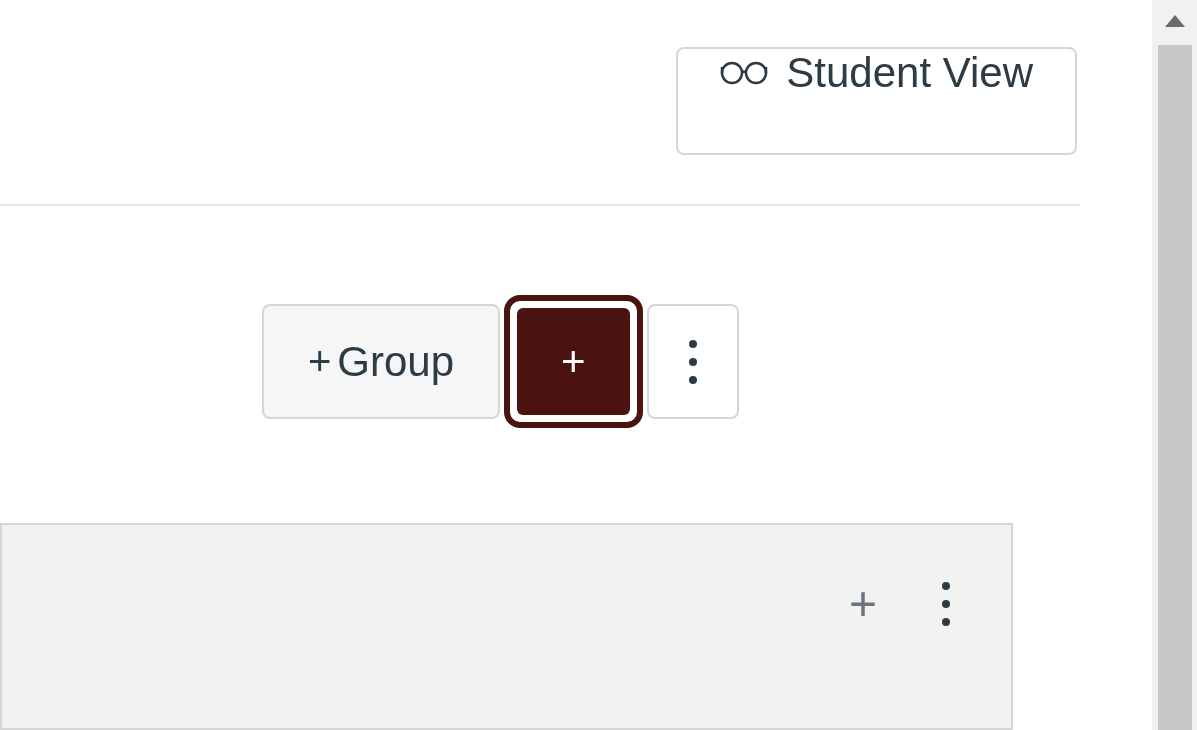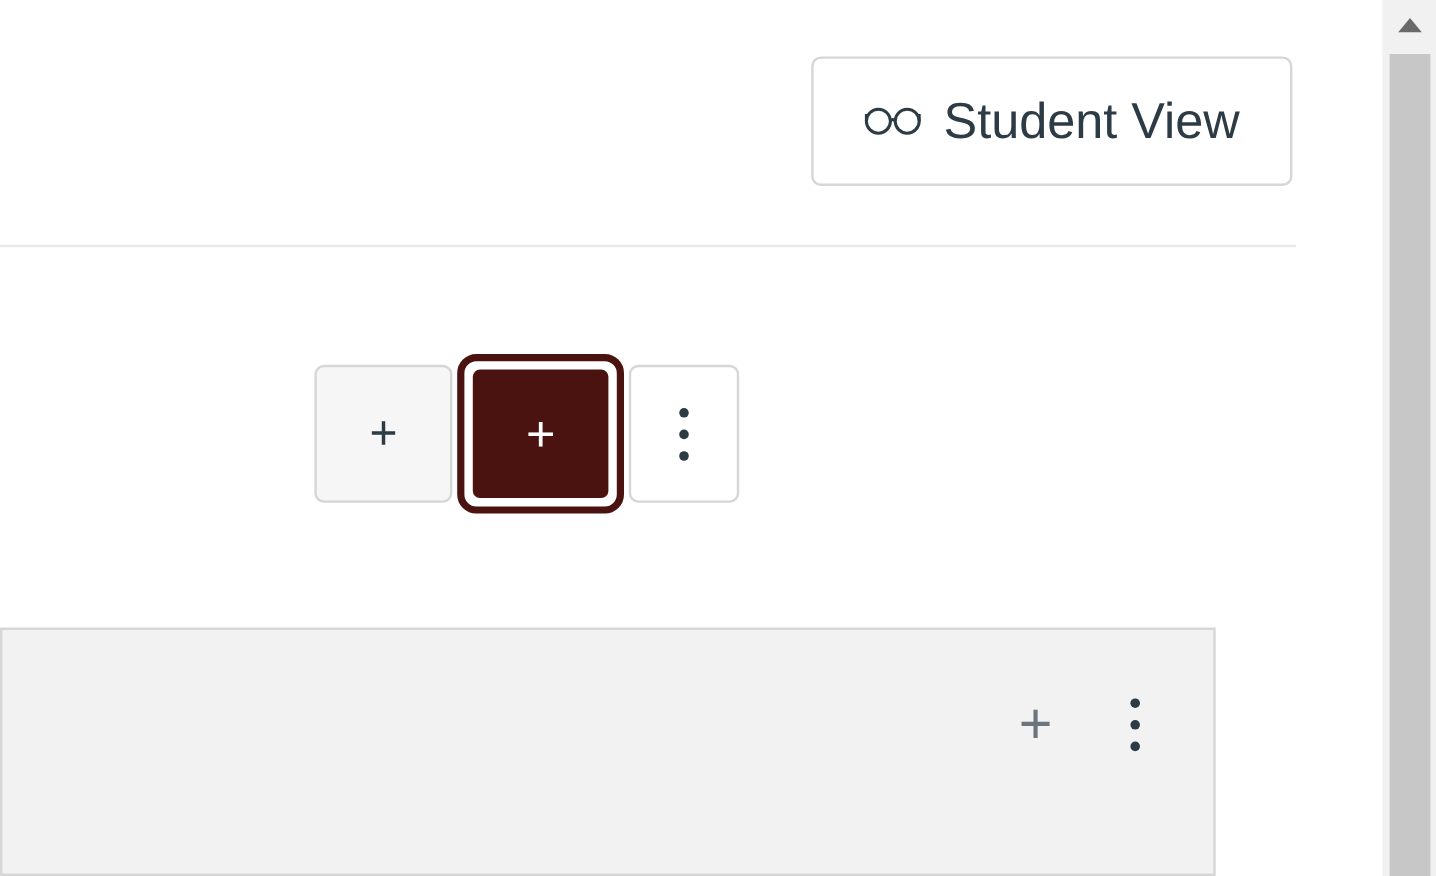--- a/index.html
+++ b/index.html
@@ -27,21 +27,21 @@
     .student-view-btn {
       position: absolute;
       top: 47px;
       right: 75px;
       height: 108px;
       padding: 0 42px;
       background: #ffffff;
       border: 2px solid #d6d6d6;
       border-radius: 8px;
       display: flex;
-      align-items: center;
+      align-items: flex-start;
       gap: 18px;
       cursor: pointer;
       font-size: 42px;
       color: #2d3b45;
     }
     
     .student-view-btn svg {
       width: 48px;
       height: 32px;
     }
@@ -246,20 +246,21 @@
       </svg>
     </span>
     <span>Student View</span>
   </button>
 
   <div class="divider"></div>
 
   <div class="toolbar">
     <button class="group-btn">
       <span class="plus">+</span>
+      <span>Group</span>
     </button>
 
     <div class="assignment-btn-wrapper">
       <button class="assignment-btn">
         <span class="plus">+</span>
       </button>
     </div>
 
     <button class="menu-btn">
       <span class="dots-vertical">

